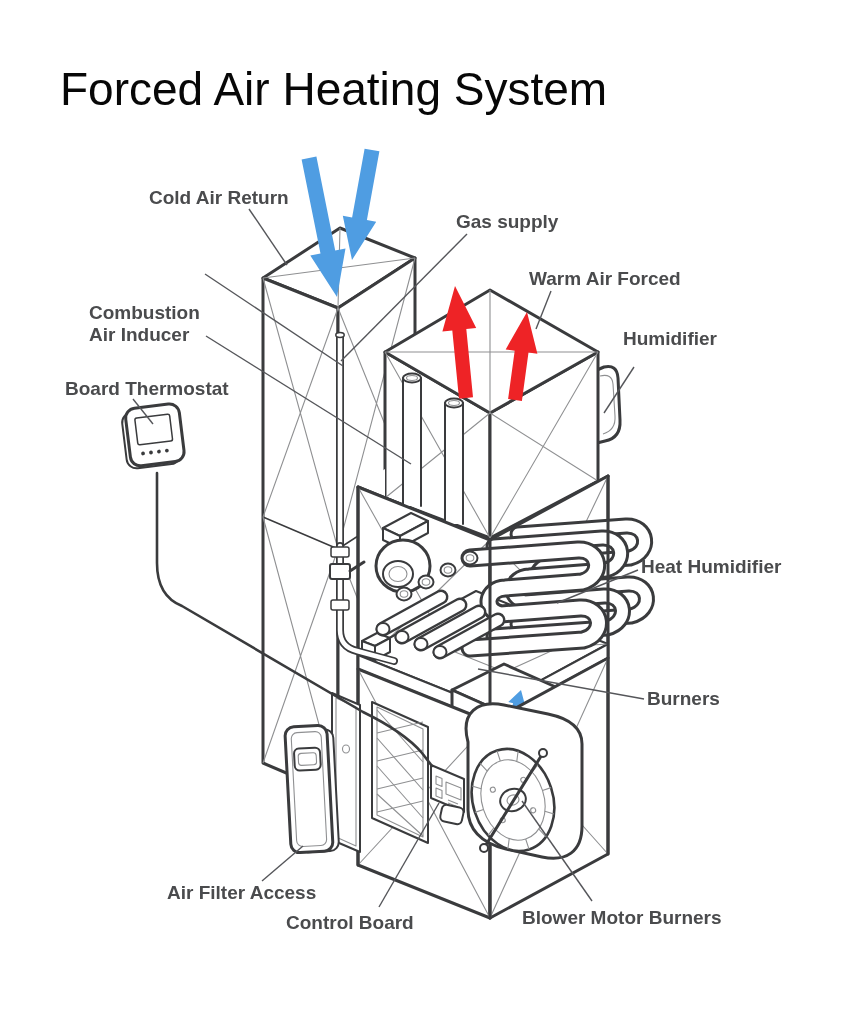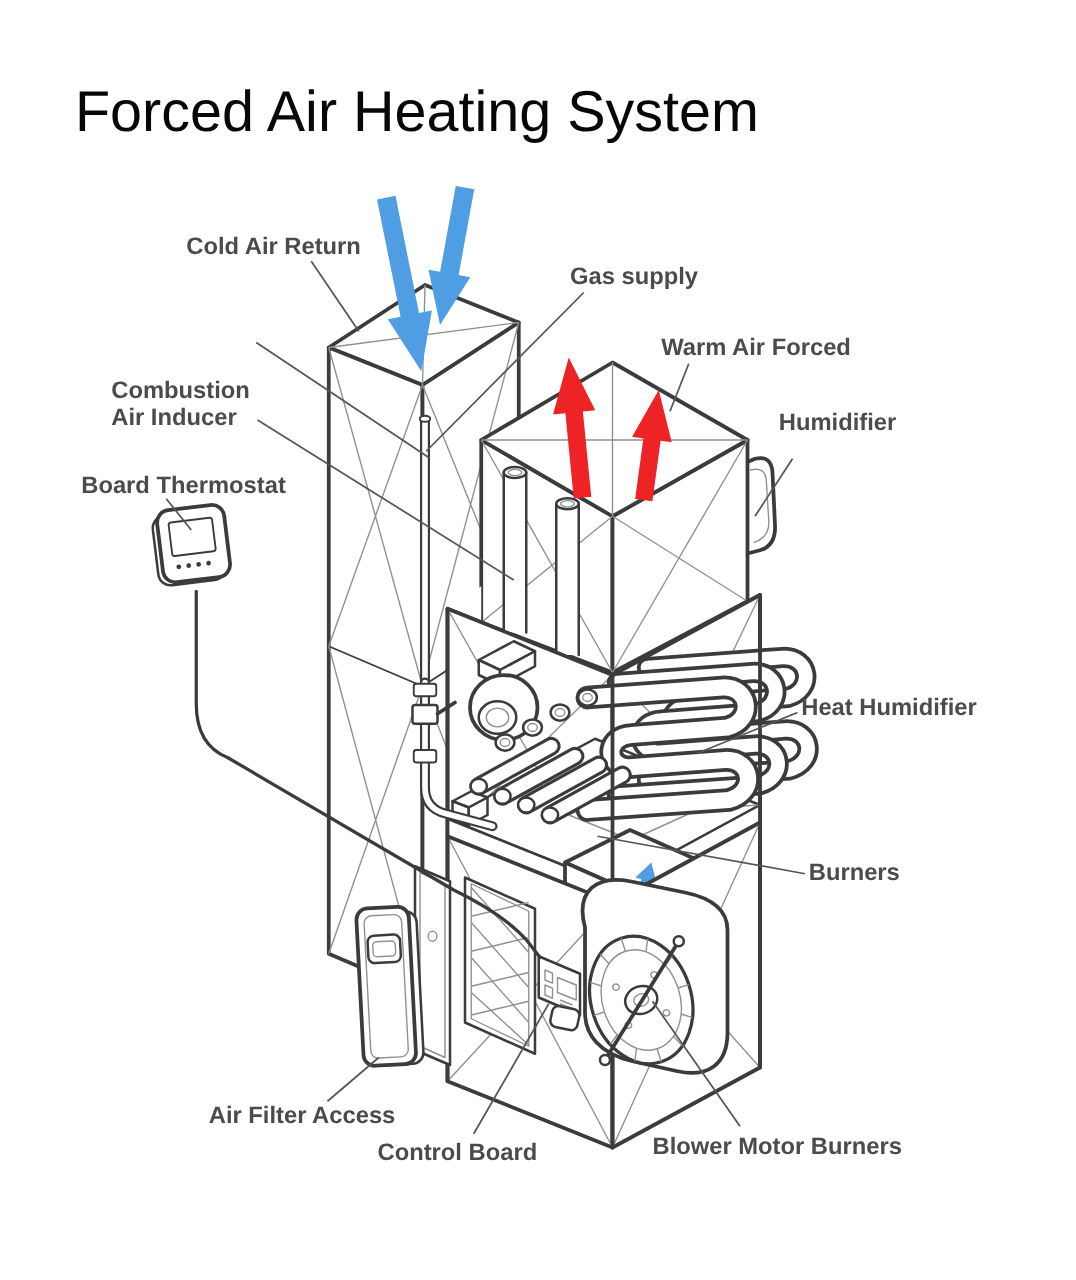--- a/index.html
+++ b/index.html
@@ -261,15 +261,15 @@
   <div class="lbl" style="left:149px;top:187px;">Cold Air Return</div>
   <div class="lbl" style="left:456px;top:211px;">Gas supply</div>
   <div class="lbl" style="left:529px;top:268px;">Warm Air Forced</div>
   <div class="lbl" style="left:89px;top:302px;">Combustion
 Air Inducer</div>
   <div class="lbl" style="left:623px;top:328px;text-align:center;">Humidifier</div>
   <div class="lbl" style="left:65px;top:378px;">Board Thermostat</div>
   <div class="lbl" style="left:641px;top:556px;">Heat Humidifier</div>
   <div class="lbl" style="left:647px;top:688px;">Burners</div>
   <div class="lbl" style="left:167px;top:882px;">Air Filter Access</div>
-  <div class="lbl" style="left:302px;top:912px;">Control Board</div>
+  <div class="lbl" style="left:286px;top:912px;">Control Board</div>
   <div class="lbl" style="left:522px;top:907px;">Blower Motor Burners</div>
 </div>
 
 </body></html>

